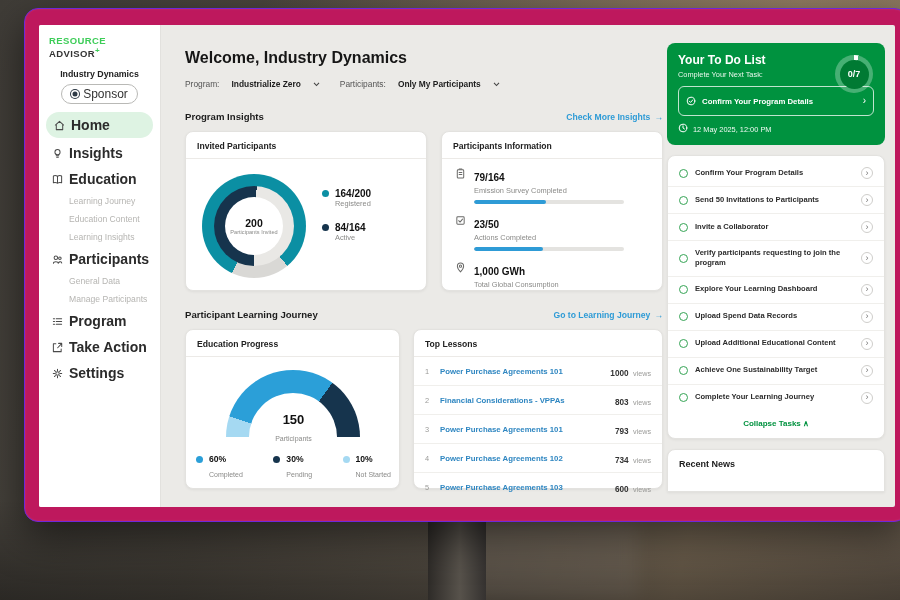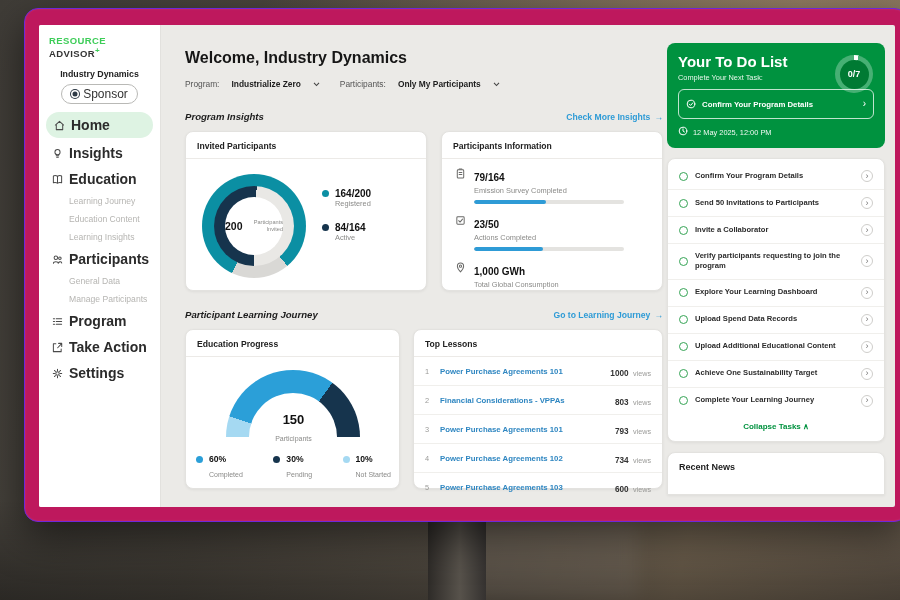--- a/index.html
+++ b/index.html
@@ -44,37 +44,37 @@
 
   
   .main { position:absolute; left:146px; top:0; width:478px; height:100%; }
   .welcome { position:absolute; left:0; top:24px; font-size:16px; font-weight:bold; color:#161616; }
   .filters { position:absolute; left:0; top:54px; display:flex; gap:20px; font-size:8.4px; color:#555; }
   .filter { display:flex; align-items:center; gap:12px; cursor:pointer; }
   .filter b { color:#1d1d1d; }
   .chev svg { width:7px; height:5px; stroke:#444; fill:none; stroke-width:1.3; }
 
   .sec-head { position:absolute; left:0; width:478px; display:flex; justify-content:space-between; align-items:center; }
-  .sec-title { font-size:9.6px; font-weight:bold; color:#1c1c1c;font-style:italic; }
+  .sec-title { font-size:9.6px; font-weight:bold; color:#1c1c1c; }
   .sec-link { font-size:8.6px; font-weight:bold; color:#2e9bd6; cursor:pointer; display:flex; gap:4px; align-items:center; }
 
   .card { position:absolute; background:#fff; border:1px solid #e3e2df; border-radius:8px;
       box-shadow:0 1px 3px rgba(0,0,0,.06); }
   .card-title { font-size:8.6px; font-weight:bold; color:#222; padding:9px 11px 7px 11px;
       border-bottom:1px solid #eceae7; }
 
   
   .donut { position:absolute; left:16px; top:42px; width:104px; height:104px; border-radius:50%;
       background:conic-gradient(from 205deg, #0b8fa3 0 295deg, #d9d8d5 295deg 360deg);
       display:flex; align-items:center; justify-content:center; }
   .donut-ring2 { width:80px; height:80px; border-radius:50%;
       background:conic-gradient(from 180deg, #16344d 0 184deg, #e9e8e5 184deg 360deg);
       display:flex; align-items:center; justify-content:center; }
-  .donut-center { width:58px; height:58px; border-radius:50%; background:#fff; text-align:right;
-      display:flex; flex-direction:row; align-items:center; justify-content:center; }
+  .donut-center { width:58px; height:58px; border-radius:50%; background:#fff; text-align:left;
+      display:flex; flex-direction:column; align-items:center; justify-content:center; }
   .donut-center b { font-size:10.5px; color:#111; }
   .donut-center span { font-size:5.6px; color:#8a8a88; line-height:1.25; }
   .legend-v { position:absolute; left:136px; top:56px; display:flex; flex-direction:column; gap:14px; }
   .leg-item { display:flex; gap:6px; align-items:flex-start; }
   .leg-dot { width:7px; height:7px; border-radius:50%; margin-top:2px; }
   .leg-item b { font-size:10px; color:#111; display:block; }
   .leg-item span { font-size:7.4px; color:#8a8a88; }
 
   
   .stat { display:flex; gap:8px; padding:8px 12px 2px 12px; }
@@ -101,21 +101,21 @@
   .lesson { display:flex; align-items:center; gap:7px; padding:5px 11px; border-bottom:1px solid #f0efec; }
   .lesson:last-child { border-bottom:none; }
   .lesson .rank { font-size:7.4px; color:#9a9a98; width:8px; }
   .lesson .ltitle { font-size:7.8px; font-weight:bold; color:#2e86c1; flex:1; cursor:pointer; }
   .lesson .views b { font-size:8.2px; color:#333; font-weight:bold; }
   .lesson .views span { font-size:7.2px; color:#9a9a98; }
 
   
   .rightcol { position:absolute; left:628px; top:18px; width:218px; }
   .todo-green { background:#00923f; border-radius:8px; padding:10px 11px; color:#fff; position:relative; }
-  .todo-title { font-size:15px; font-weight:bold; }
+  .todo-title { font-size:12px; font-weight:bold; }
   .todo-sub { font-size:7.4px; margin-top:3px; color:#e8f7ec; }
   .ring { position:absolute; right:12px; top:12px; width:38px; height:38px; border-radius:50%;
       background:conic-gradient(#ffffff 0 14deg, rgba(255,255,255,.28) 14deg 360deg);
       display:flex; align-items:center; justify-content:center; }
   .ring-in { width:29px; height:29px; border-radius:50%; background:#007a33;
       display:flex; align-items:center; justify-content:center; font-size:9px; font-weight:bold; color:#fff; }
   .next-task { margin-top:7px; border:1px solid rgba(255,255,255,.75); border-radius:6px;
       padding:5px 7px; display:flex; align-items:center; gap:6px; cursor:pointer; }
   .next-task b { font-size:7.8px; flex:1; }
   .next-task .go { font-size:10px; line-height:1; }

